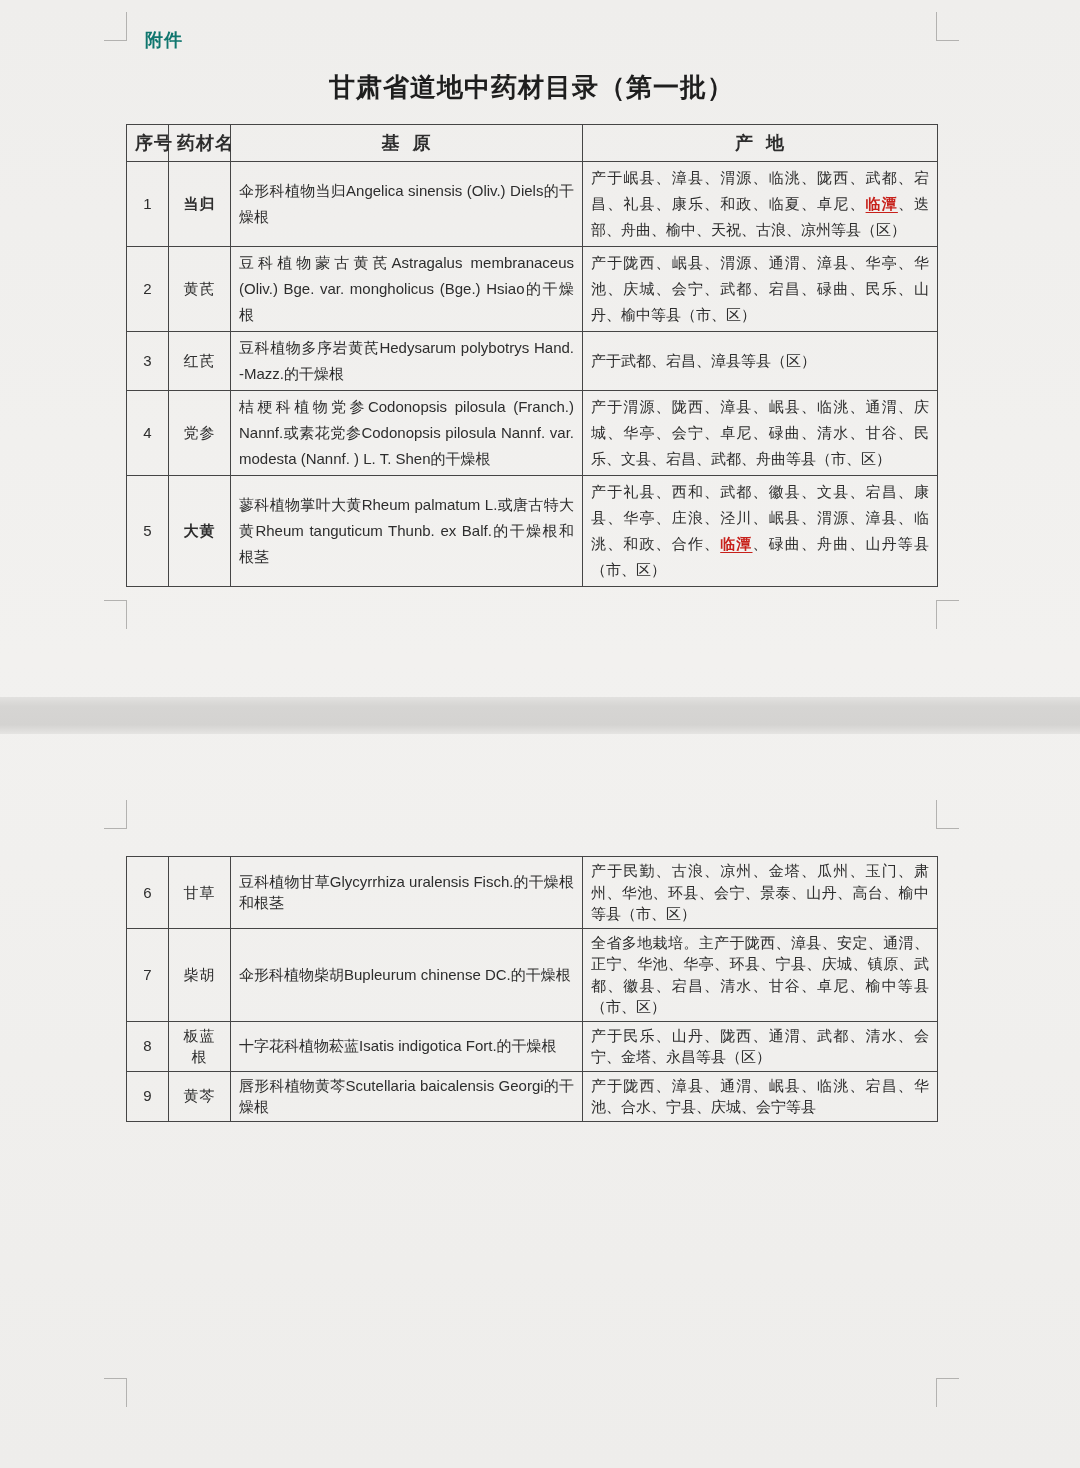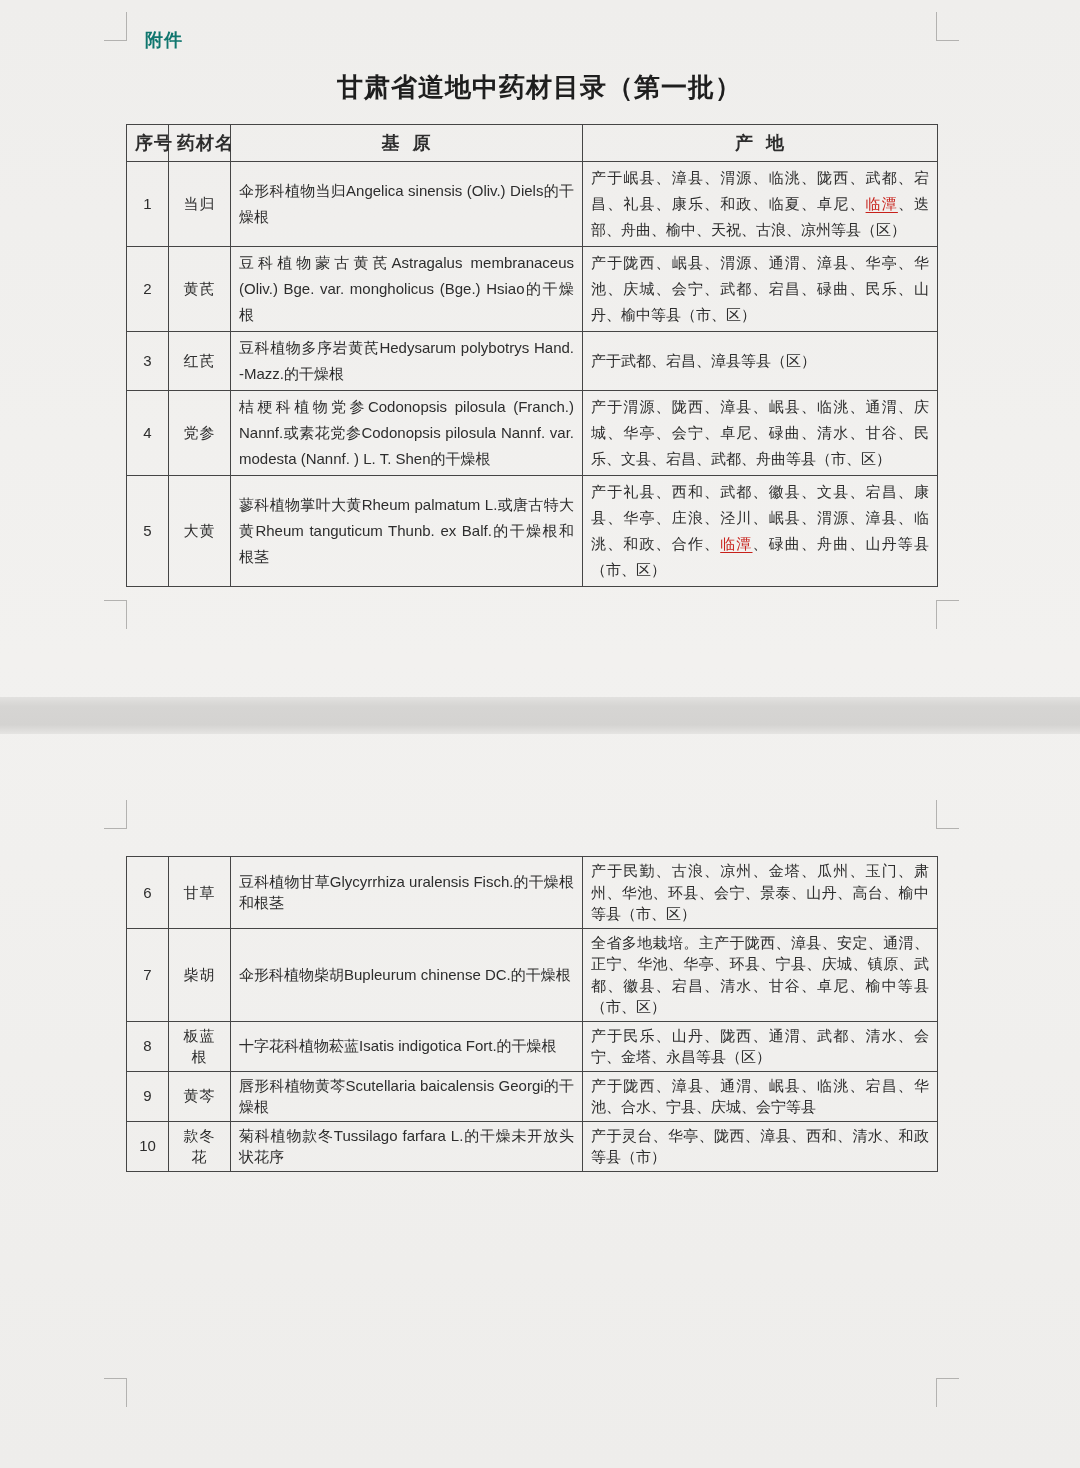--- a/index.html
+++ b/index.html
@@ -19,21 +19,21 @@
   .m-tl{border-right-width:1px;border-bottom-width:1px;}
   .m-tr{border-left-width:1px;border-bottom-width:1px;}
   .m-bl{border-right-width:1px;border-top-width:1px;}
   .m-br{border-left-width:1px;border-top-width:1px;}
 
   .attachment{
     position:absolute;left:103px;top:28px;
     font-size:18px;font-weight:bold;color:#0f766e;letter-spacing:1px;margin-left:42px;
   }
   .doc-title{
-    position:absolute;left:134px;top:70px;width:811px;
+    position:absolute;left:126px;top:70px;width:811px;
     text-align:center;font-size:26px;font-weight:bold;color:#1e1e1e;
     letter-spacing:1px;
   }
 
   table.doc-table{
     position:absolute;left:126px;width:811px;
     border-collapse:collapse;table-layout:fixed;
     background:transparent;
   }
   #t1{top:124px;}
@@ -51,21 +51,21 @@
   }
   .doc-table th{
     font-weight:bold;text-align:center;white-space:pre;
     height:30px;font-size:18px;letter-spacing:1px;
   }
   #t1 td{line-height:26px;}
   #t2 td{line-height:21.5px;}
   td.c-no{text-align:center;}
   td.c-name{text-align:center;letter-spacing:1px;}
   td.c-base,td.c-origin{text-align:justify;}
-  .red{color:#c7201a;font-weight:normal;}
+  .red{color:#c7201a;font-weight:bold;}
   .ul{text-decoration:underline;text-underline-offset:3px;}
 </style>
 </head>
 <body>
 
 <div class="mark m-tl" style="left:104px;top:12px;"></div>
 <div class="mark m-tr" style="left:936px;top:12px;"></div>
 <div class="mark m-bl" style="left:104px;top:600px;"></div>
 <div class="mark m-br" style="left:936px;top:600px;"></div>
 
@@ -153,20 +153,14 @@
         <td class="c-name">板蓝根</td>
         <td class="c-base">十字花科植物菘蓝Isatis indigotica Fort.的干燥根</td>
         <td class="c-origin"><span>产于民乐、山丹、陇西、通渭、武都、清水、会宁、金塔、永昌等县（区）</span></td>
       </tr>
       <tr>
         <td class="c-no">9</td>
         <td class="c-name">黄芩</td>
         <td class="c-base">唇形科植物黄芩Scutellaria baicalensis Georgi的干燥根</td>
         <td class="c-origin"><span>产于陇西、漳县、通渭、岷县、临洮、宕昌、华池、合水、宁县、庆城、会宁等县</span></td>
       </tr>
-      <tr>
-        <td class="c-no">10</td>
-        <td class="c-name">款冬花</td>
-        <td class="c-base">菊科植物款冬Tussilago farfara L.的干燥未开放头状花序</td>
-        <td class="c-origin"><span>产于灵台、华亭、陇西、漳县、西和、清水、和政等县（市）</span></td>
-      </tr>
     </tbody>
 </table>
 
 </body></html>

